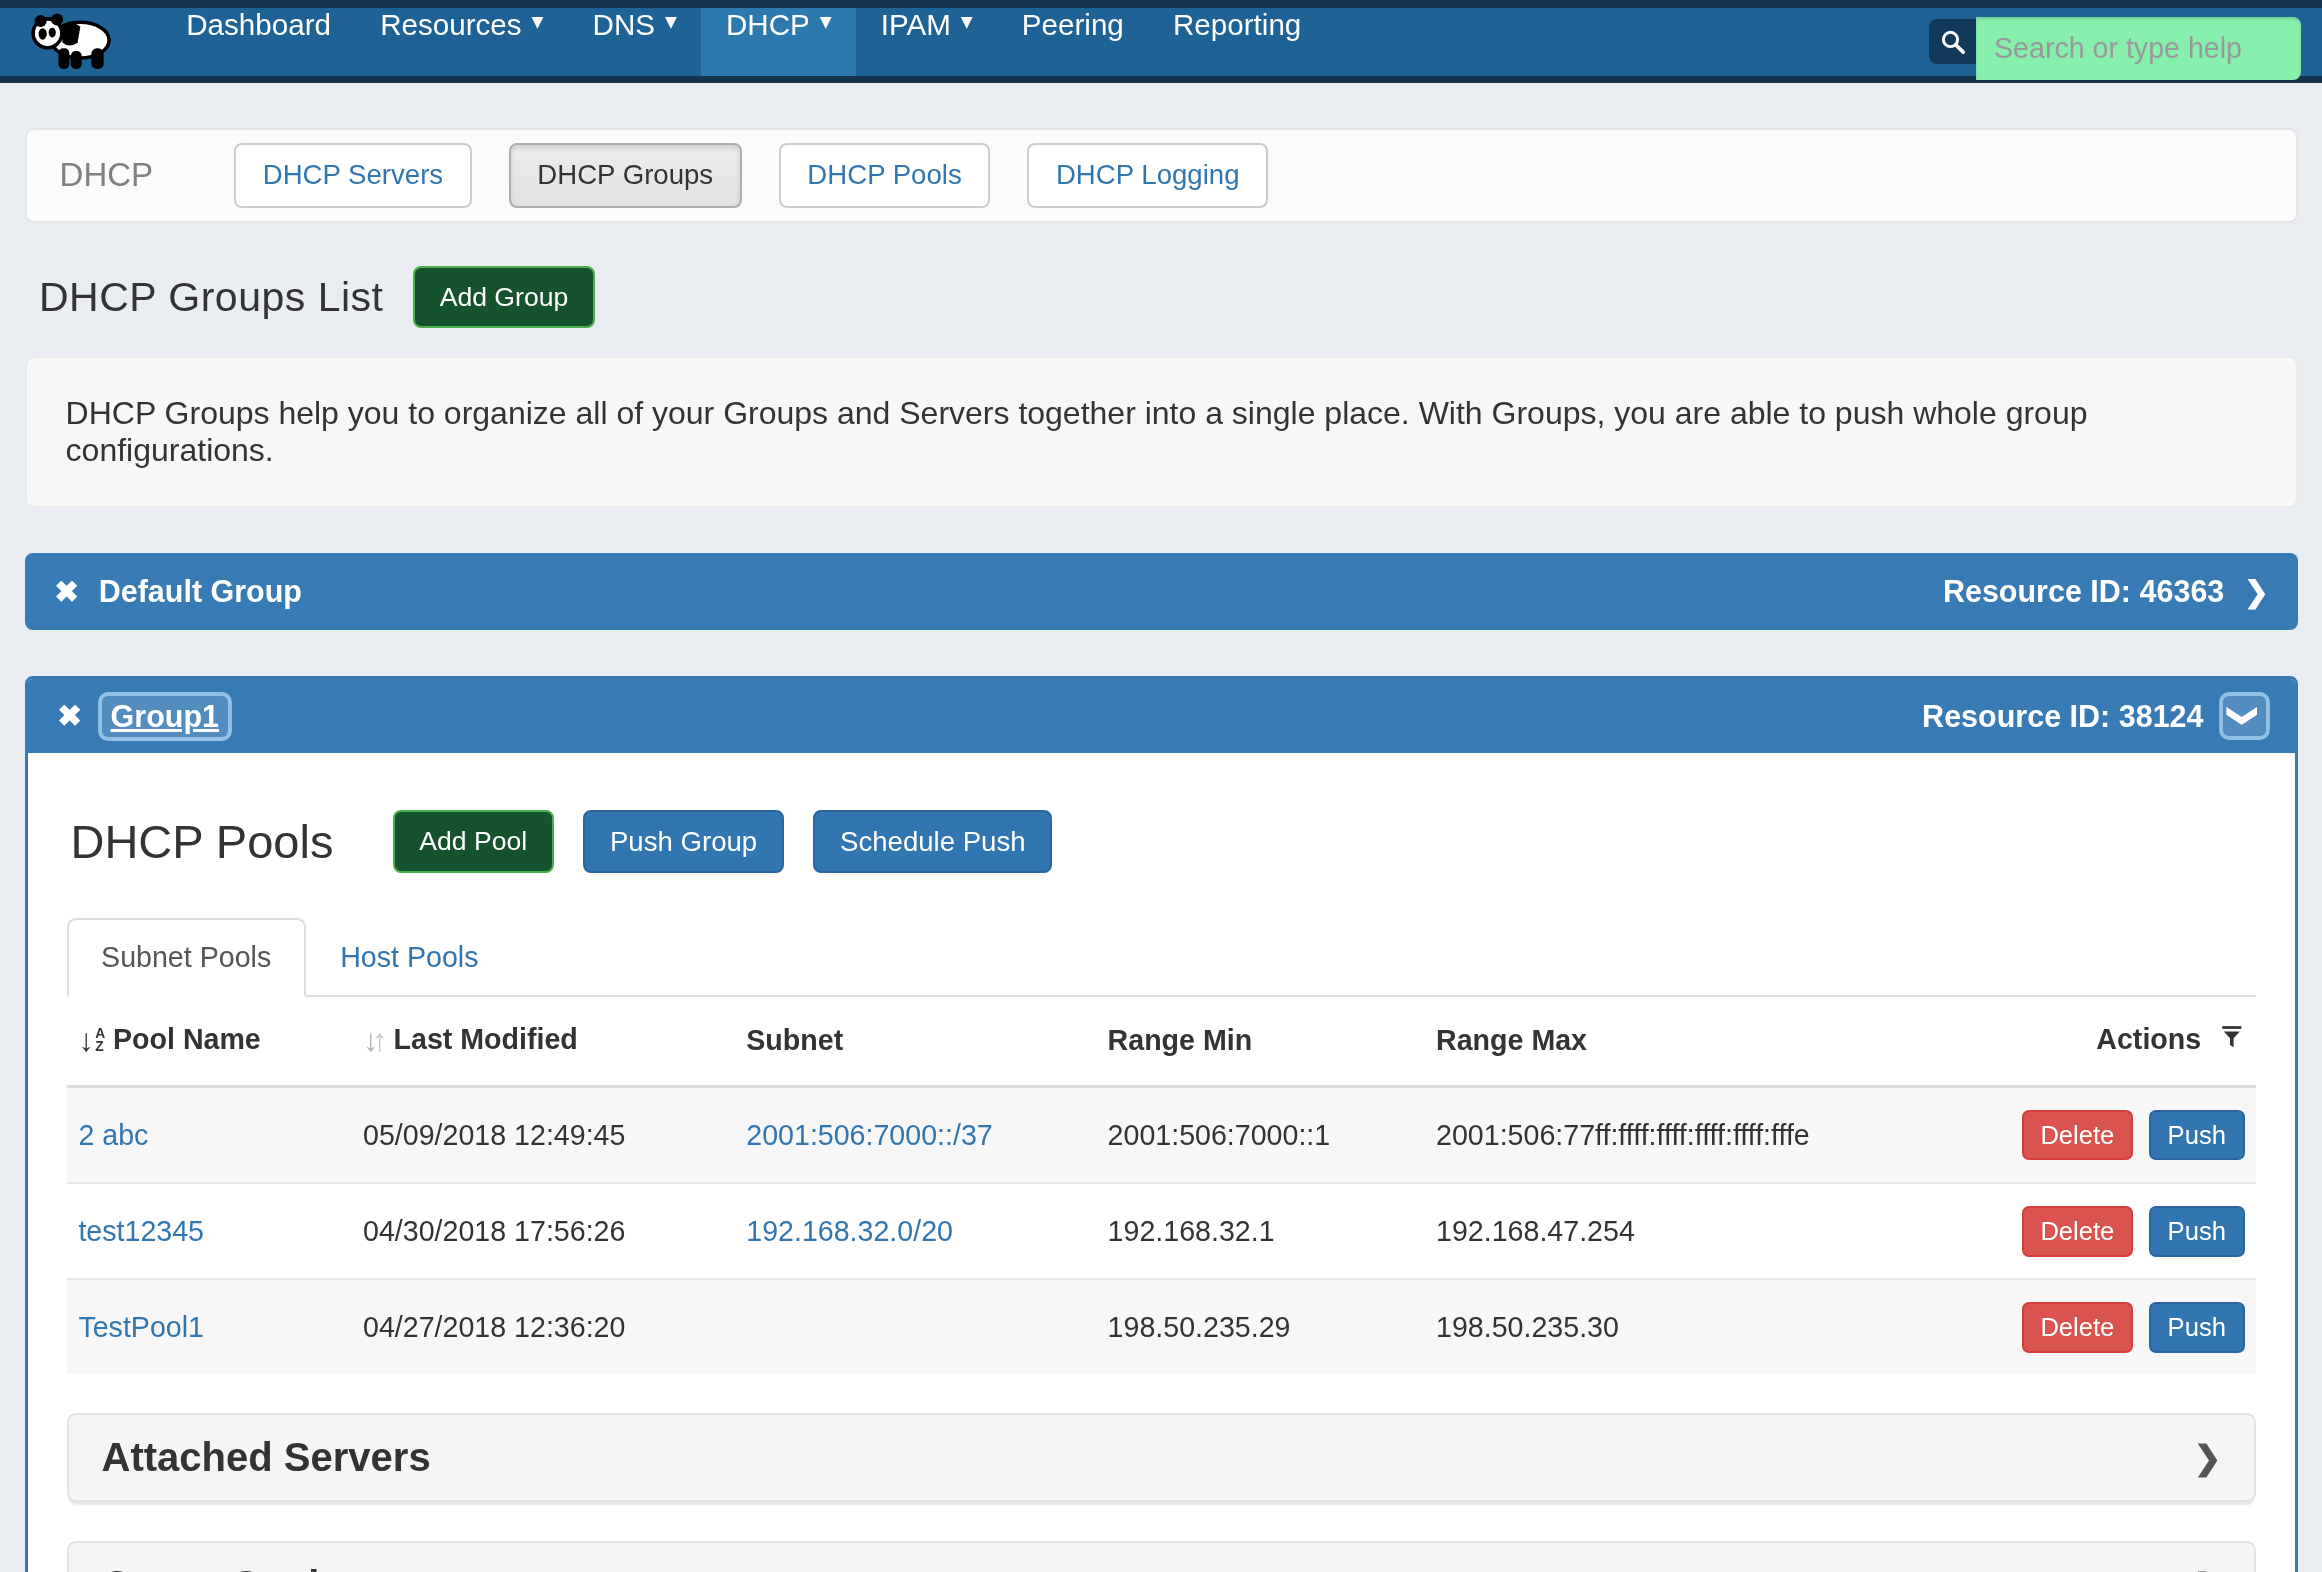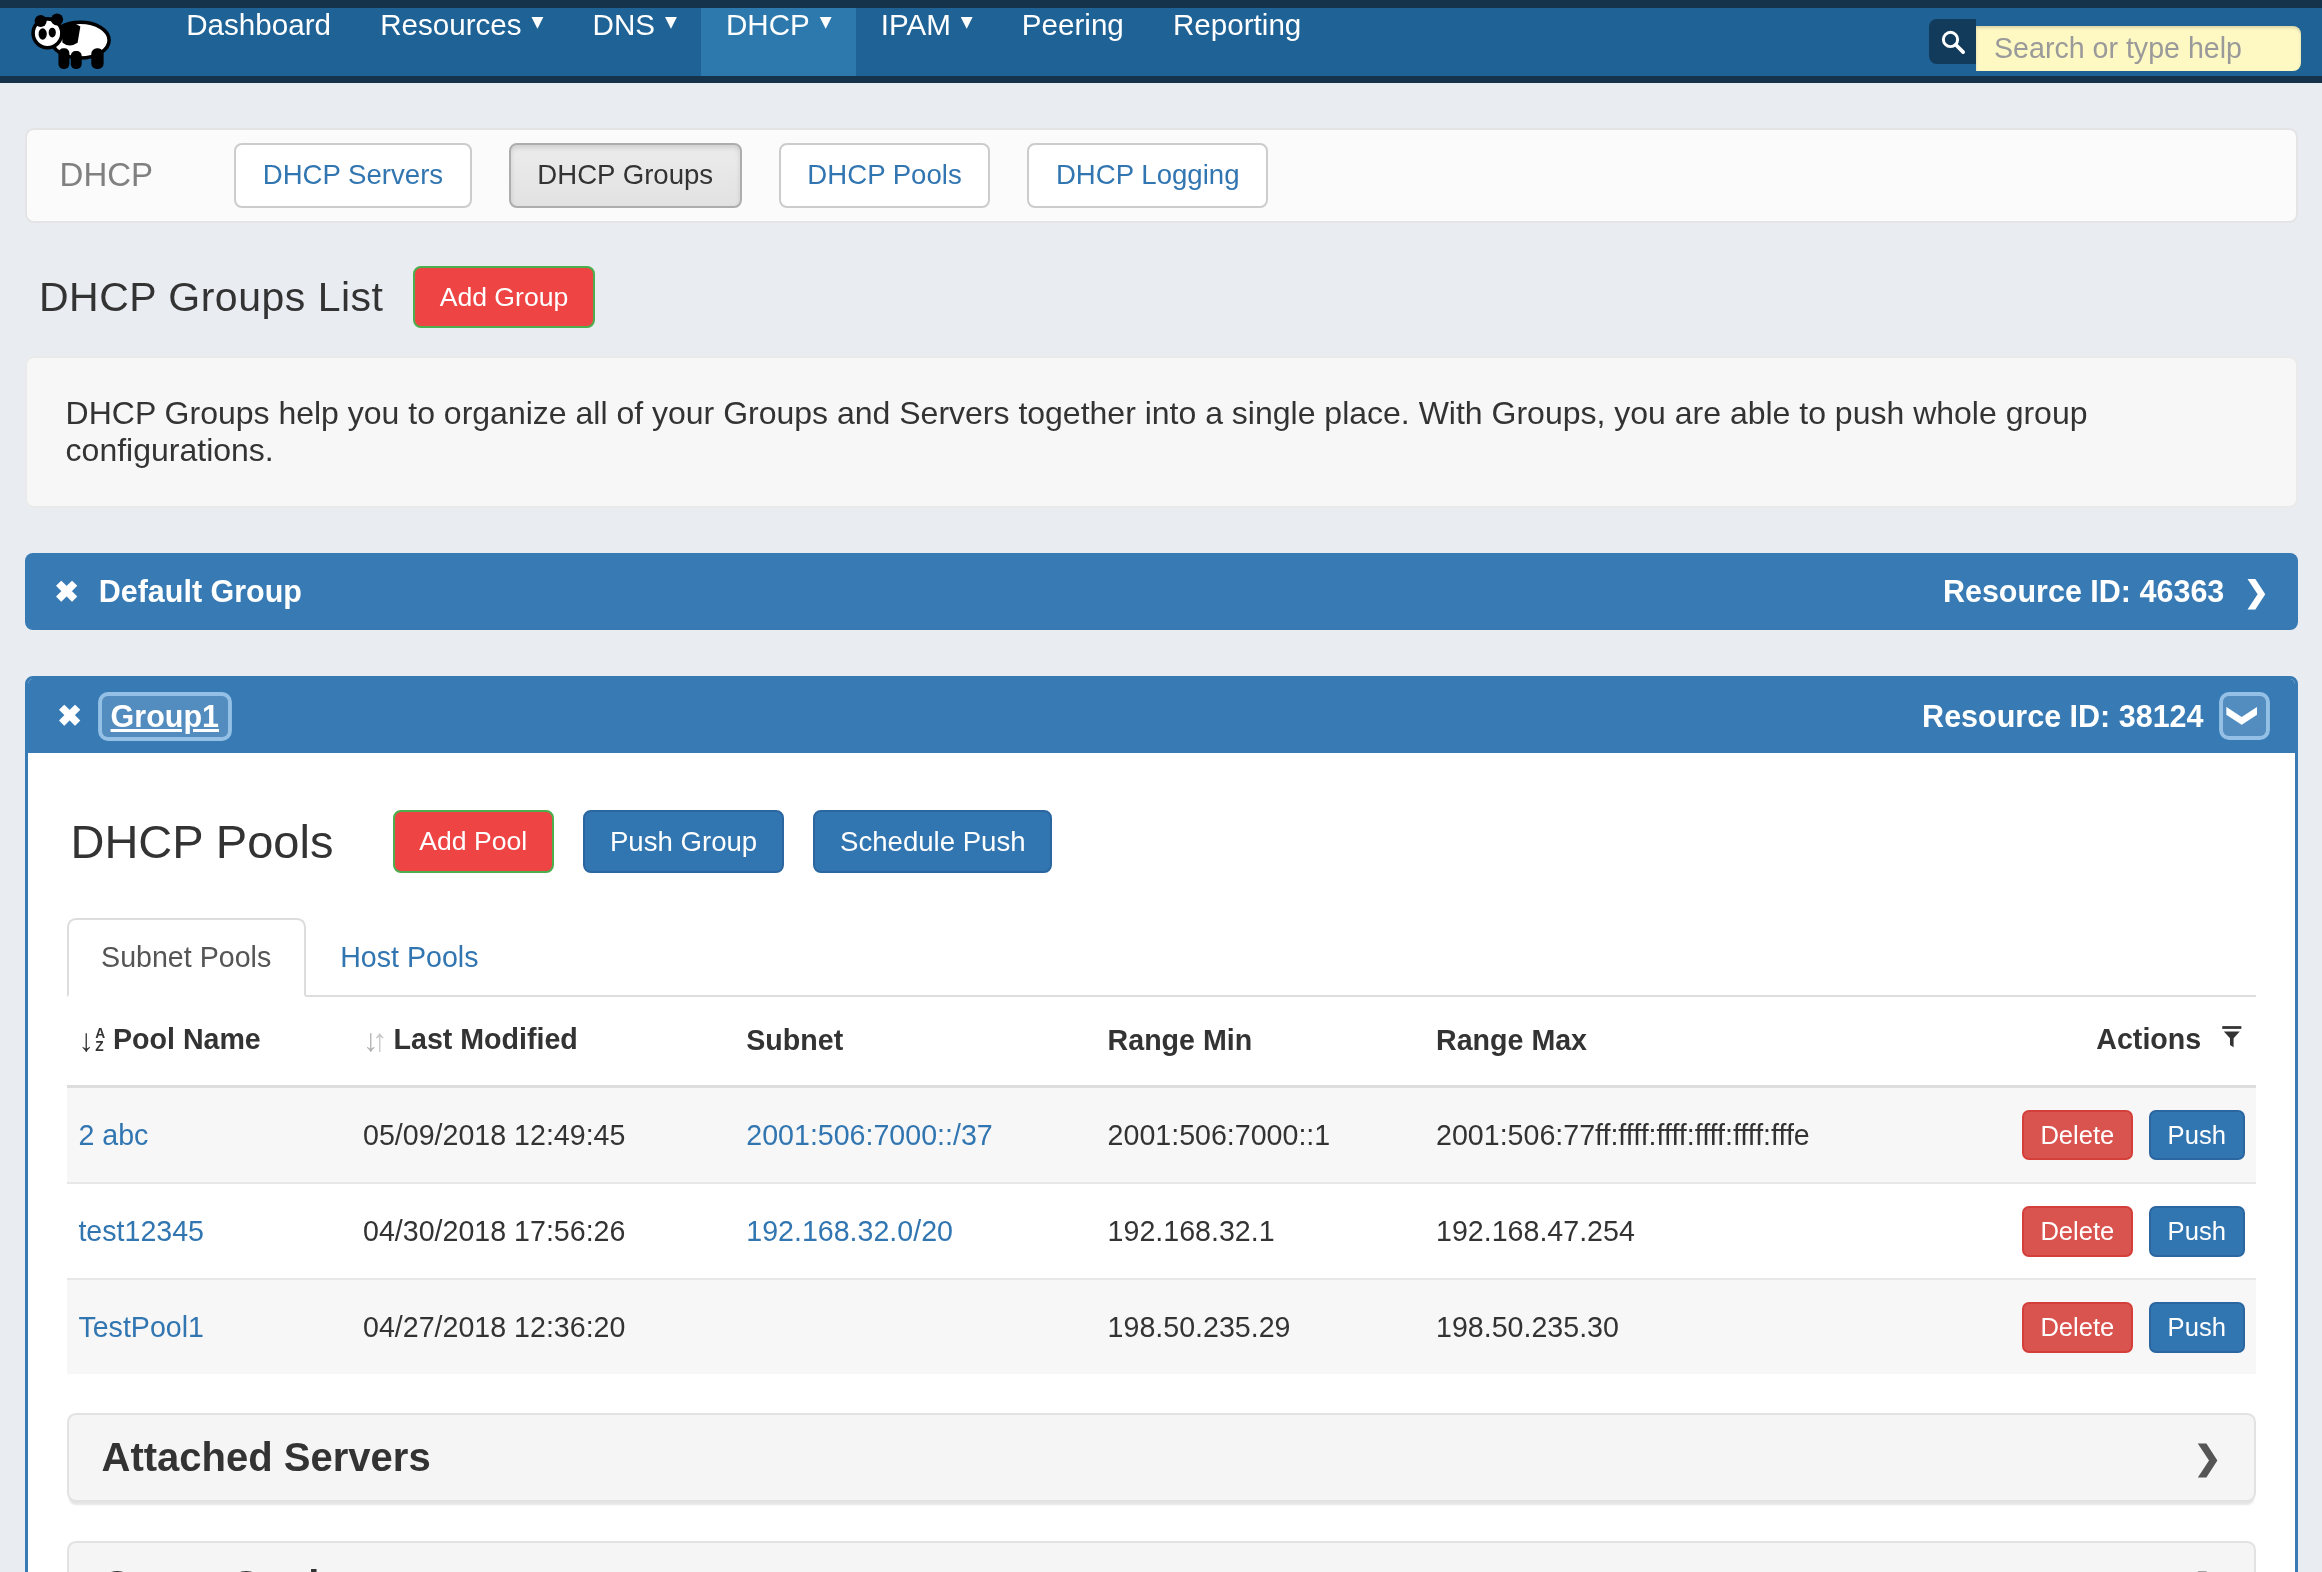--- a/index.html
+++ b/index.html
@@ -26,22 +26,22 @@
   .nav-item.active { background:#2d79ae; }
   .caret { font-size:23.6px; line-height:1; transform:translateY(2px); }
   .nav-spacer { flex:1; }
   .search { display:flex; align-items:center; margin-right:21.7px; }
   .search-btn {
     width:47px; height:45px; background:#123a5a;
     border-radius:7.9px 0 0 7.9px; display:flex; align-items:center; justify-content:center;
     cursor:pointer;
   }
   .search input {
-    width:325px; height:45px; border:0; border-radius:0 7.9px 7.9px 0;
-    background:#fef9c3; padding:0 17.7px; font-size:28.6px; color:#444;
+    width:325px; height:63px; border:0; border-radius:0 7.9px 7.9px 0;
+    background:#86efac; padding:0 17.7px; font-size:28.6px; color:#444;
     font-family:"Liberation Sans", sans-serif; outline:none;
     box-shadow:inset 0 2px 3px rgba(0,0,0,.15);
     margin-top:14px;
   }
   .search input::placeholder { color:#9a9a9a; }
 
   
   .subnav {
     margin:45px 24.6px 0 24.6px; height:95px; background:#fbfbfb;
     border:2px solid #e4e4e4; border-radius:8.9px;
@@ -58,21 +58,21 @@
   }
   .tab-btn.active {
     background:linear-gradient(#ececec,#e2e2e2); border-color:#adadad; color:#333;
     box-shadow:inset 0 3px 4.9px rgba(0,0,0,.12);
   }
 
   
   .title-row { display:flex; align-items:center; margin:43px 24.6px 0 39px; }
   .title-row h1 { font-size:41px; font-weight:500; color:#333; letter-spacing:0.5px; }
   .btn-green {
-    background:#ef4444; border:2px solid #4cae4c; color:#fff;
+    background:#14532d; border:2px solid #4cae4c; color:#fff;
     padding:13.8px 24.6px; font-size:26.6px; margin-left:29.6px;
   }
   .btn-blue {
     background:#3276b1; border:2px solid #2b66a0; color:#fff;
     padding:13.8px 24.6px; font-size:27.6px;
   }
 
   
   .info-box {
     margin:27.6px 24.6px 0 24.6px; background:#f7f7f7; border:2px solid #eaeaea;

